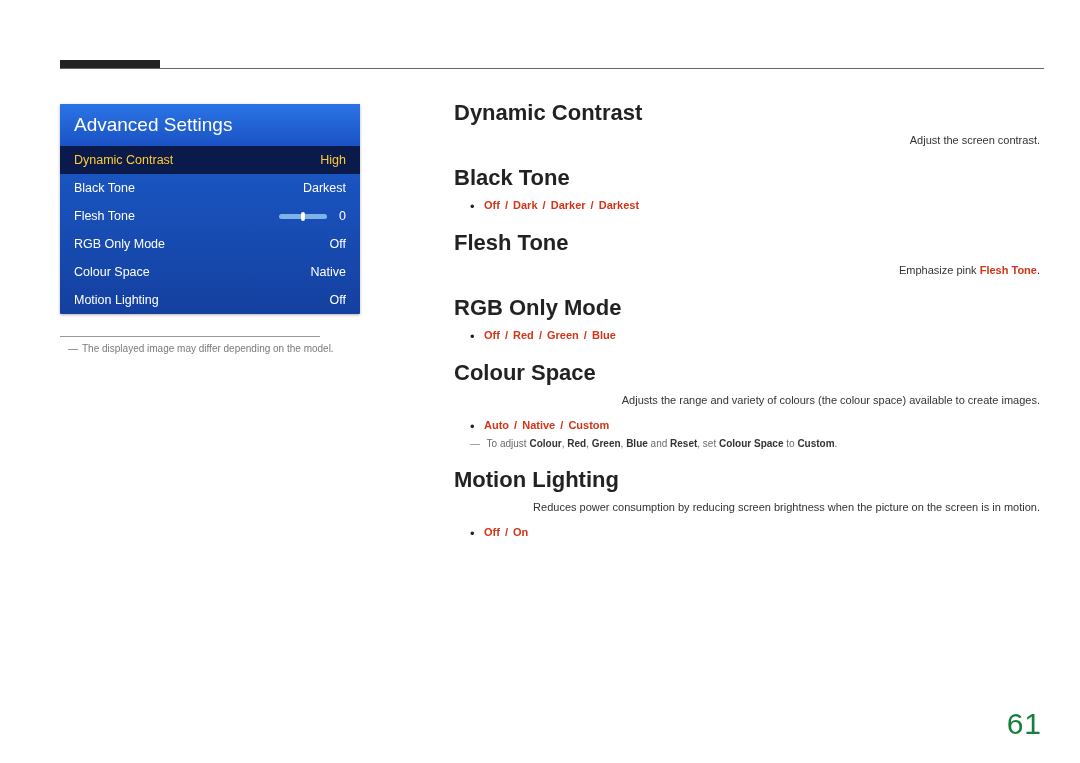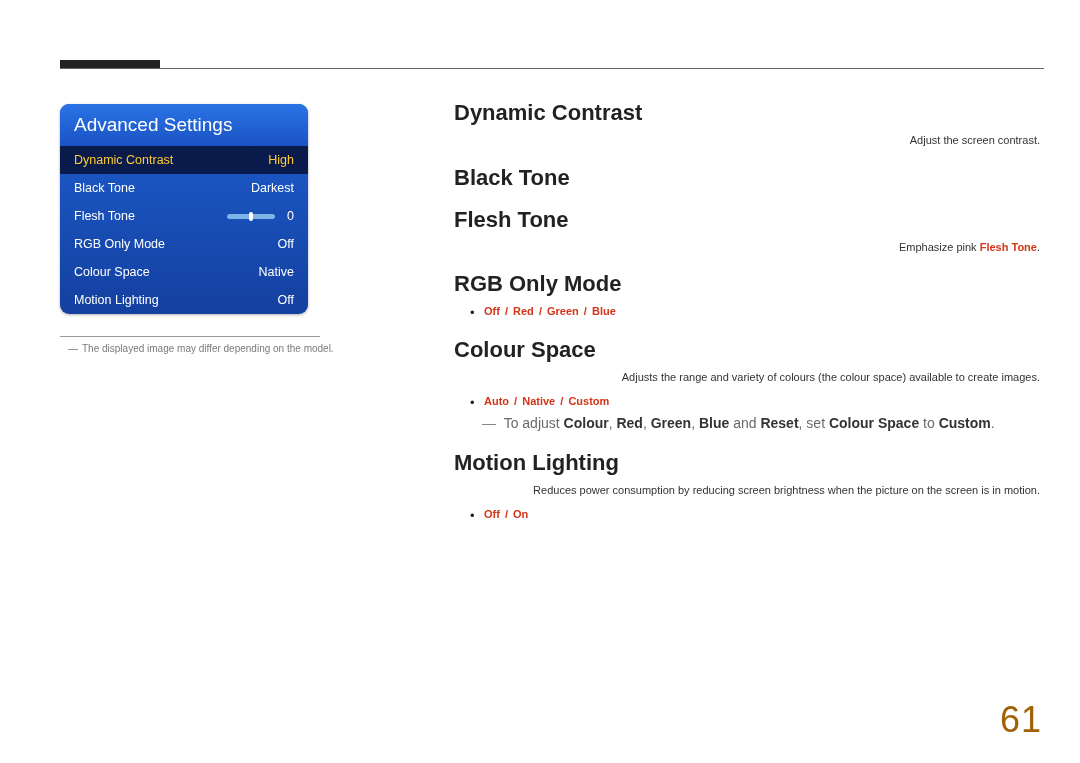--- a/index.html
+++ b/index.html
@@ -34,22 +34,22 @@
     height: 8px;
     background: #222;
   }
   .left-col {
     position: absolute;
     top: 104px;
     left: 60px;
     width: 330px;
   }
   .osd {
-    width: 248px;
-    border-radius: 9px;
+    width: 300px;
+    border-radius: 1px;
     overflow: hidden;
     background: linear-gradient(#1d5fd0, #1440a0);
     color: #fff;
     box-shadow: 0 1px 3px rgba(0,0,0,.3);
   }
   .osd-header {
     padding: 10px 14px 10px 14px;
     background: linear-gradient(#2a74e6, #1a52c4);
     font-size: 19px;
     font-weight: 400;
@@ -134,33 +134,33 @@
     content: "•";
     position: absolute;
     left: 0;
     top: 0;
     color: #222;
     font-size: 13px;
   }
   .opts, .accent { color: #d23517; font-weight: 600; }
   .sep { color: #d23517; font-weight: 600; padding: 0 2px; }
   .subnote {
-    margin-left: 28px;
-    font-size: 14px;
+    margin-left: 16px;
+    font-size: 10px;
     color: #6a6a6a;
     line-height: 1.5;
   }
   .subnote .dash { color: #888; margin-right: 4px; }
   .bold { font-weight: 600; color: #333; }
   .page-number {
     position: absolute;
     right: 38px;
     bottom: 22px;
-    font-size: 36px;
-    color: #a16207;
+    font-size: 30px;
+    color: #15803d;
     font-weight: 300;
     letter-spacing: 1px;
   }
 </style>
 </head>
 <body>
 
 <div class="page">
   <div class="top-hr"></div>
   <div class="top-tab"></div>
@@ -206,20 +206,23 @@
 
   <div class="right-col">
 
     <div class="sect">
       <h2>Dynamic Contrast</h2>
       <p>Adjust the screen contrast.</p>
     </div>
 
     <div class="sect">
       <h2>Black Tone</h2>
+      <ul class="bullets">
+          <li><span class="opts"><span class="accent">Off</span><span class="sep"> / </span><span class="accent">Dark</span><span class="sep"> / </span><span class="accent">Darker</span><span class="sep"> / </span><span class="accent">Darkest</span></span></li>
+        </ul>
     </div>
 
     <div class="sect">
       <h2>Flesh Tone</h2>
       <p>
         <span>Emphasize pink </span><span class="accent">Flesh Tone</span><span>.</span>
       </p>
     </div>
 
     <div class="sect">

